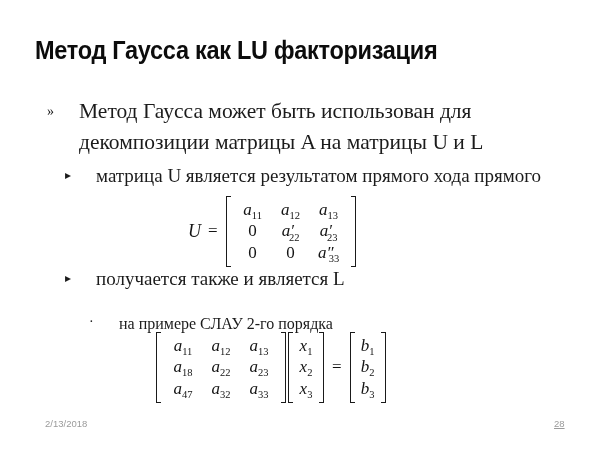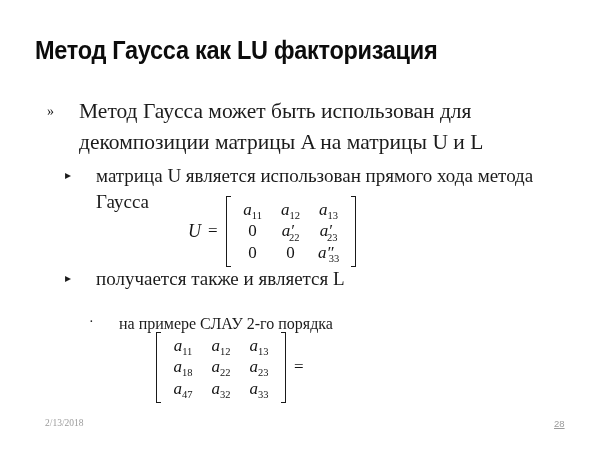--- a/index.html
+++ b/index.html
@@ -59,40 +59,39 @@
   .mcell sub{font-size:0.62em;line-height:0;}
   .mcell.primed sub{margin-left:-5px;}
   .cols3 .mcell{width:38px;}
   .vec .mcell{width:20px;}
 
   .footer-date,.footer-page{
     position:absolute;top:418px;
     font-family:"Liberation Sans", sans-serif;
     font-size:9.5px;color:#9b9b9b;
   }
-  .footer-date{left:45px;font-family:Liberation Serif, serif;}
+  .footer-date{left:45px;}
   .footer-page{left:554px;text-decoration:underline;}
 </style>
 </head>
 <body>
 
 <div class="slide">
 
   <h1 class="title">Метод Гаусса как LU факторизация</h1>
 
   <span class="marker m-l1">»</span>
   <div class="btext b1">
     <div>Метод Гаусса может быть использован для</div>
     <div>декомпозиции матрицы A на матрицы U и L</div>
   </div>
 
   <span class="marker m-l2a">▸</span>
   <div class="btext b2">
-    <div>матрица U является использован прямого хода метода</div>
-    <div>Гаусса</div>
+    <div>матрица U является результатом прямого хода прямого</div>
   </div>
 
   <div class="equation eq-u">
     <span class="var">U</span>
     <span class="eq-sign">=</span>
     <div class="matrix cols3">
         <div class="mrow">
           <span class="mcell"><i>a</i><sub>11</sub></span>
           <span class="mcell"><i>a</i><sub>12</sub></span>
           <span class="mcell"><i>a</i><sub>13</sub></span>
@@ -131,19 +130,41 @@
           <span class="mcell"><i>a</i><sub>18</sub></span>
           <span class="mcell"><i>a</i><sub>22</sub></span>
           <span class="mcell"><i>a</i><sub>23</sub></span>
         </div>
         <div class="mrow">
           <span class="mcell"><i>a</i><sub>47</sub></span>
           <span class="mcell"><i>a</i><sub>32</sub></span>
           <span class="mcell"><i>a</i><sub>33</sub></span>
         </div>
       </div>
+    <div class="matrix vec">
+        <div class="mrow">
+          <span class="mcell"><i>x</i><sub>1</sub></span>
+        </div>
+        <div class="mrow">
+          <span class="mcell"><i>x</i><sub>2</sub></span>
+        </div>
+        <div class="mrow">
+          <span class="mcell"><i>x</i><sub>3</sub></span>
+        </div>
+      </div>
     <span class="eq-sign">=</span>
+    <div class="matrix vec">
+        <div class="mrow">
+          <span class="mcell"><i>b</i><sub>1</sub></span>
+        </div>
+        <div class="mrow">
+          <span class="mcell"><i>b</i><sub>2</sub></span>
+        </div>
+        <div class="mrow">
+          <span class="mcell"><i>b</i><sub>3</sub></span>
+        </div>
+      </div>
   </div>
 
   <span class="footer-date">2/13/2018</span>
   <span class="footer-page">28</span>
 
 </div>
 
 </body></html>

